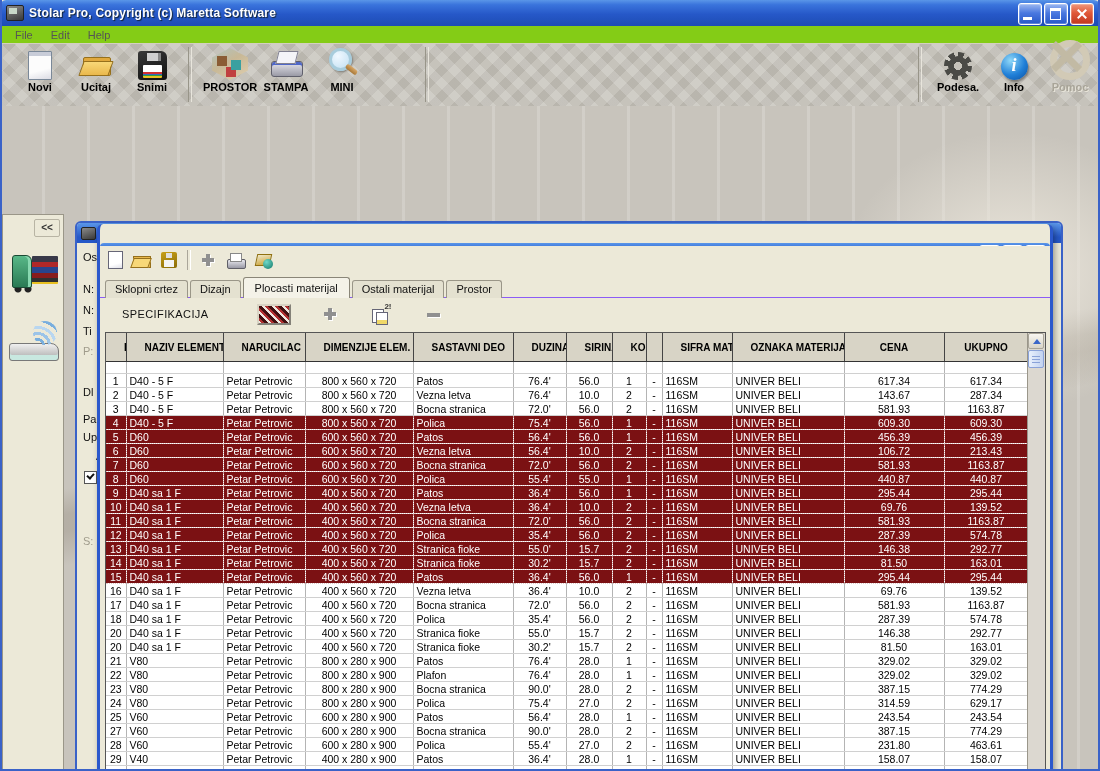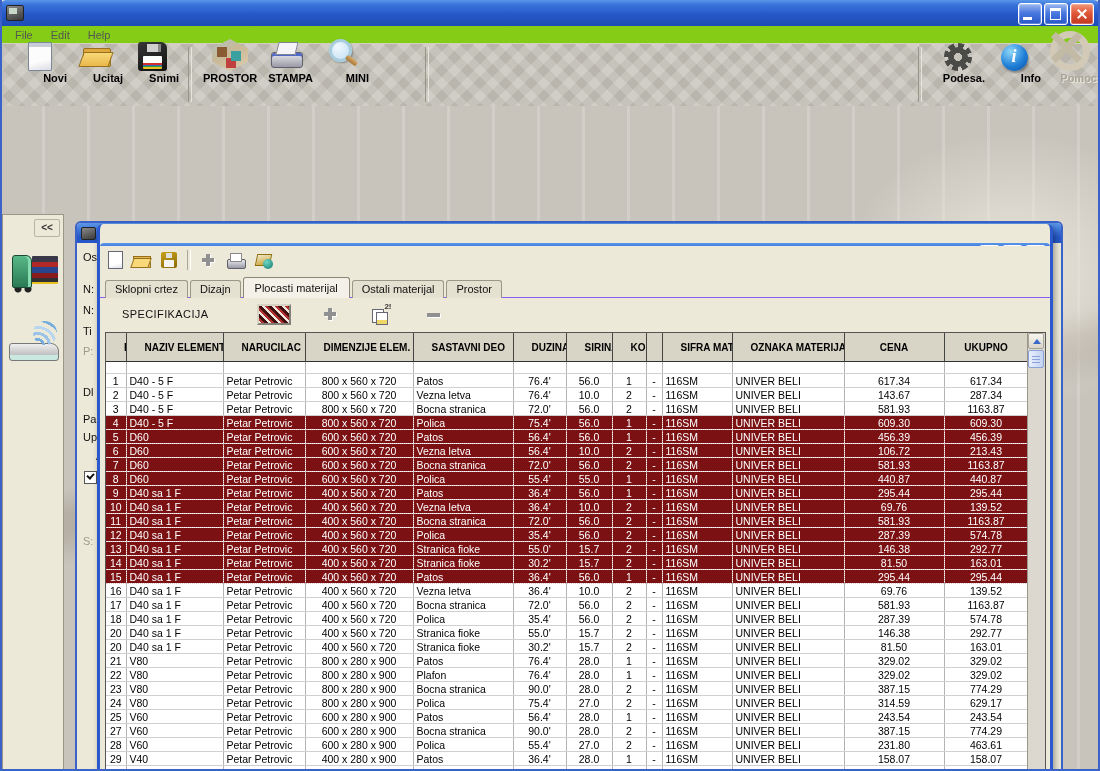--- a/index.html
+++ b/index.html
@@ -25,21 +25,21 @@
 
   .menubar{position:absolute;left:0;top:26px;width:1100px;height:18px;background:#84cc16;border-bottom:1px solid #d4d0c0;display:flex;align-items:center;padding-left:6px;box-sizing:border-box;}
   .mitem{font-size:11px;color:#555;padding:1px 9px;}
 
   .toolbar{position:absolute;left:0;top:44px;width:1100px;height:62px;background-color:#c6c3bb;
     background-image:repeating-linear-gradient(45deg,rgba(255,255,255,.18) 0 9px,rgba(0,0,0,0) 9px 18px),
                      repeating-linear-gradient(-45deg,rgba(90,85,75,.12) 0 9px,rgba(0,0,0,0) 9px 18px);
     border-bottom:1px solid #8a877f;}
   .tgroup{position:absolute;top:2px;height:56px;display:flex;align-items:flex-end;padding:0 6px;}
   .tsep{position:absolute;top:3px;height:55px;width:2px;border-left:1px solid #989589;border-right:1px solid #e8e5dc;}
-  .tbtn{width:54px;text-align:right;margin:16px 1px;cursor:pointer;}
+  .tbtn{width:54px;text-align:center;margin:7px 1px;cursor:pointer;}
   .tlabel{font-size:11px;font-weight:bold;color:#000;margin-top:1px;padding-bottom:2px;}
   .tbtn.disabled .tlabel{color:#a8a498;text-shadow:1px 1px 0 #e8e5da;}
   .ticon{width:36px;height:34px;position:relative;margin:0 auto;}
 
   
   .i-new-document{width:24px;height:29px;margin:2px auto 0;background:linear-gradient(165deg,#fcfcfc 65%,#dcdce4);border:1px solid #7a8898;box-sizing:border-box;box-shadow:inset 0 4px 0 #c8ccd8;border-radius:1px;}
   .i-open-folder{margin:0 auto;width:32px;height:32px;}
   .i-open-folder::before{content:"";position:absolute;left:3px;top:9px;width:26px;height:17px;background:#e0a83c;border:1px solid #96701c;border-radius:2px;}
   .i-open-folder::after{content:"";position:absolute;left:1px;top:13px;width:28px;height:13px;background:linear-gradient(#f8d878,#eab84c);border:1px solid #96701c;transform:skewX(-20deg);border-radius:1px;}
   .i-save-floppy{width:29px;height:29px;margin:2px auto 0;background:linear-gradient(160deg,#383838,#101010);border-radius:3px 6px 3px 3px;position:relative;}
@@ -151,20 +151,21 @@
   .sthumb{position:absolute;left:0;top:17px;width:16px;height:18px;background:linear-gradient(90deg,#e8f0fc,#c2d2f0);border:1px solid #8aa2d8;border-radius:2px;box-sizing:border-box;}
   .sthumb::after{content:"";position:absolute;left:3px;top:5px;width:8px;height:1px;background:#8aa2d8;box-shadow:0 3px 0 #8aa2d8,0 6px 0 #8aa2d8;}
 </style>
 </head>
 <body>
 
 <div class="screen">
 
   <div class="titlebar">
     <div class="appicon"></div>
+    <span class="tb-title">Stolar Pro, Copyright (c) Maretta Software</span>
     <div class="tb-btns">
       <div class="wbtn min"></div>
       <div class="wbtn max"></div>
       <div class="wbtn close"></div>
     </div>
   </div>
 
   <div class="menubar">
       <span class="mitem">File</span>
       <span class="mitem">Edit</span>

